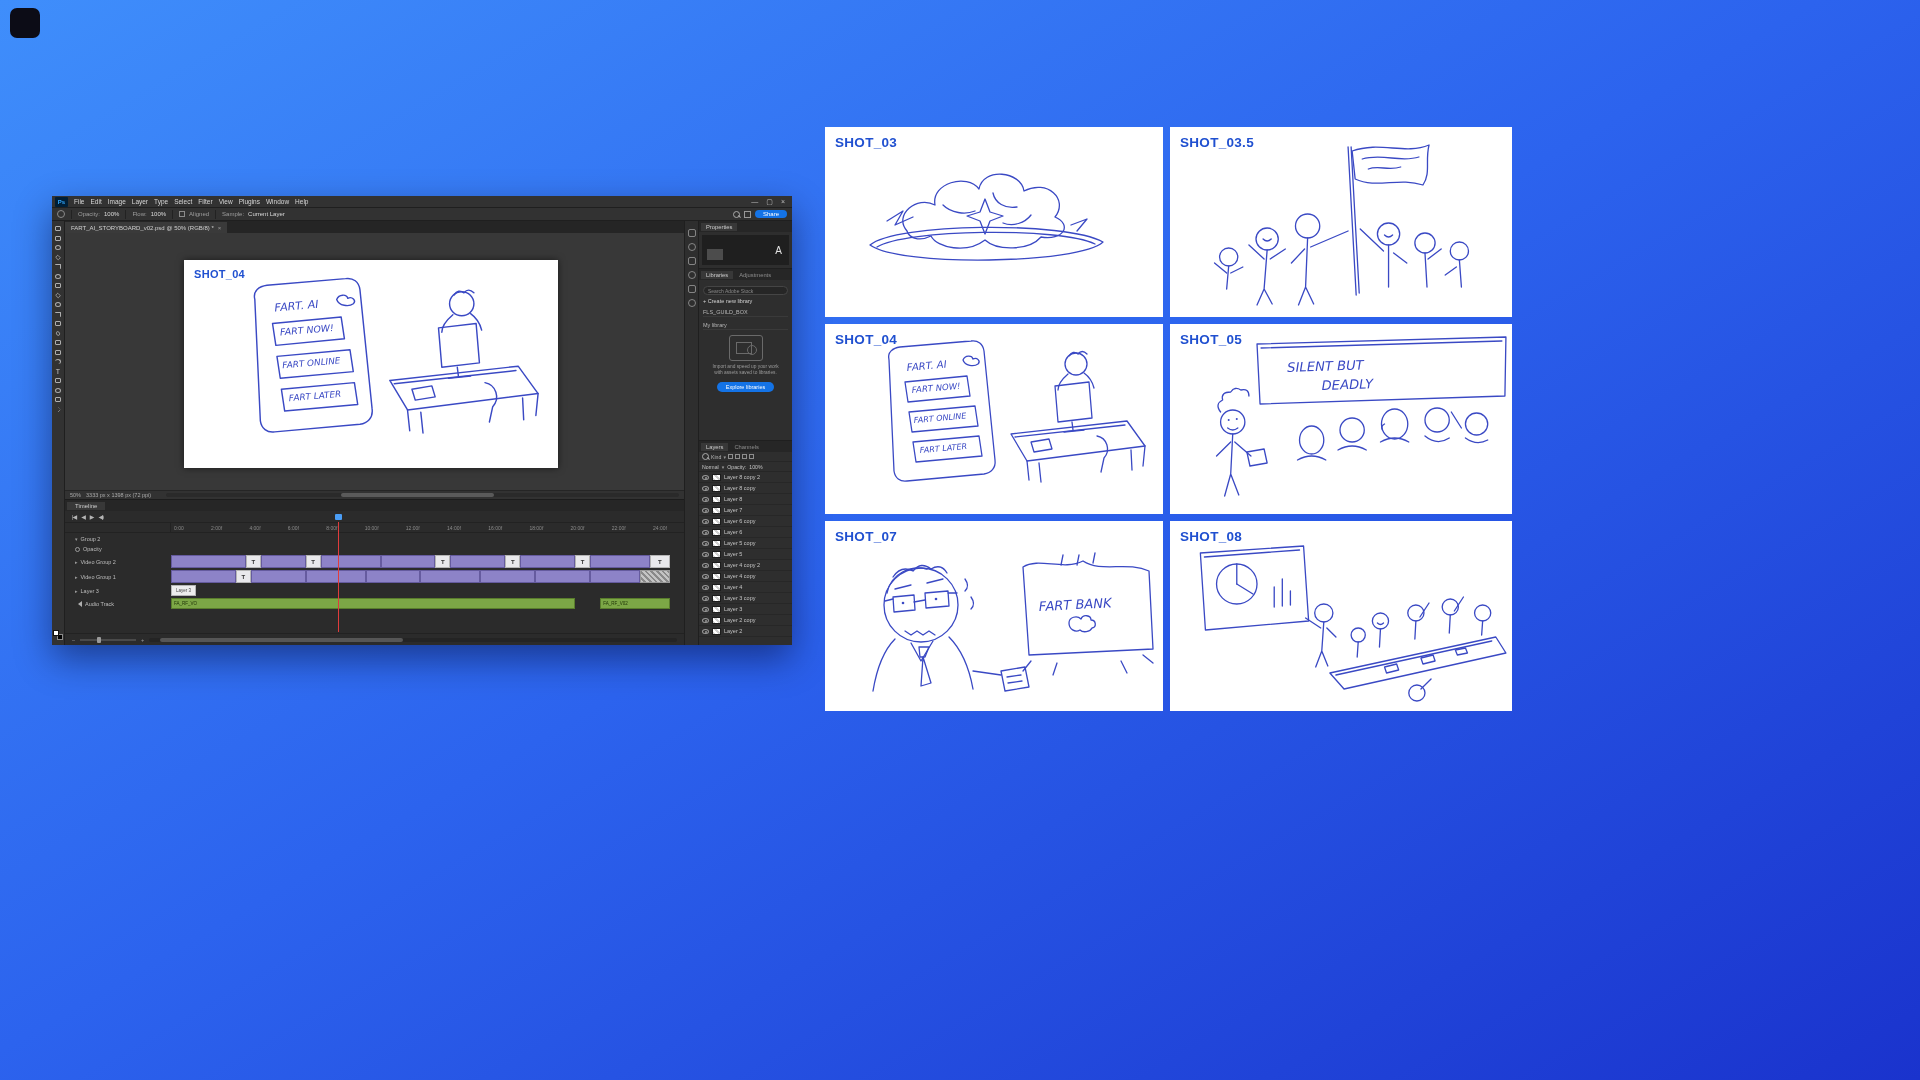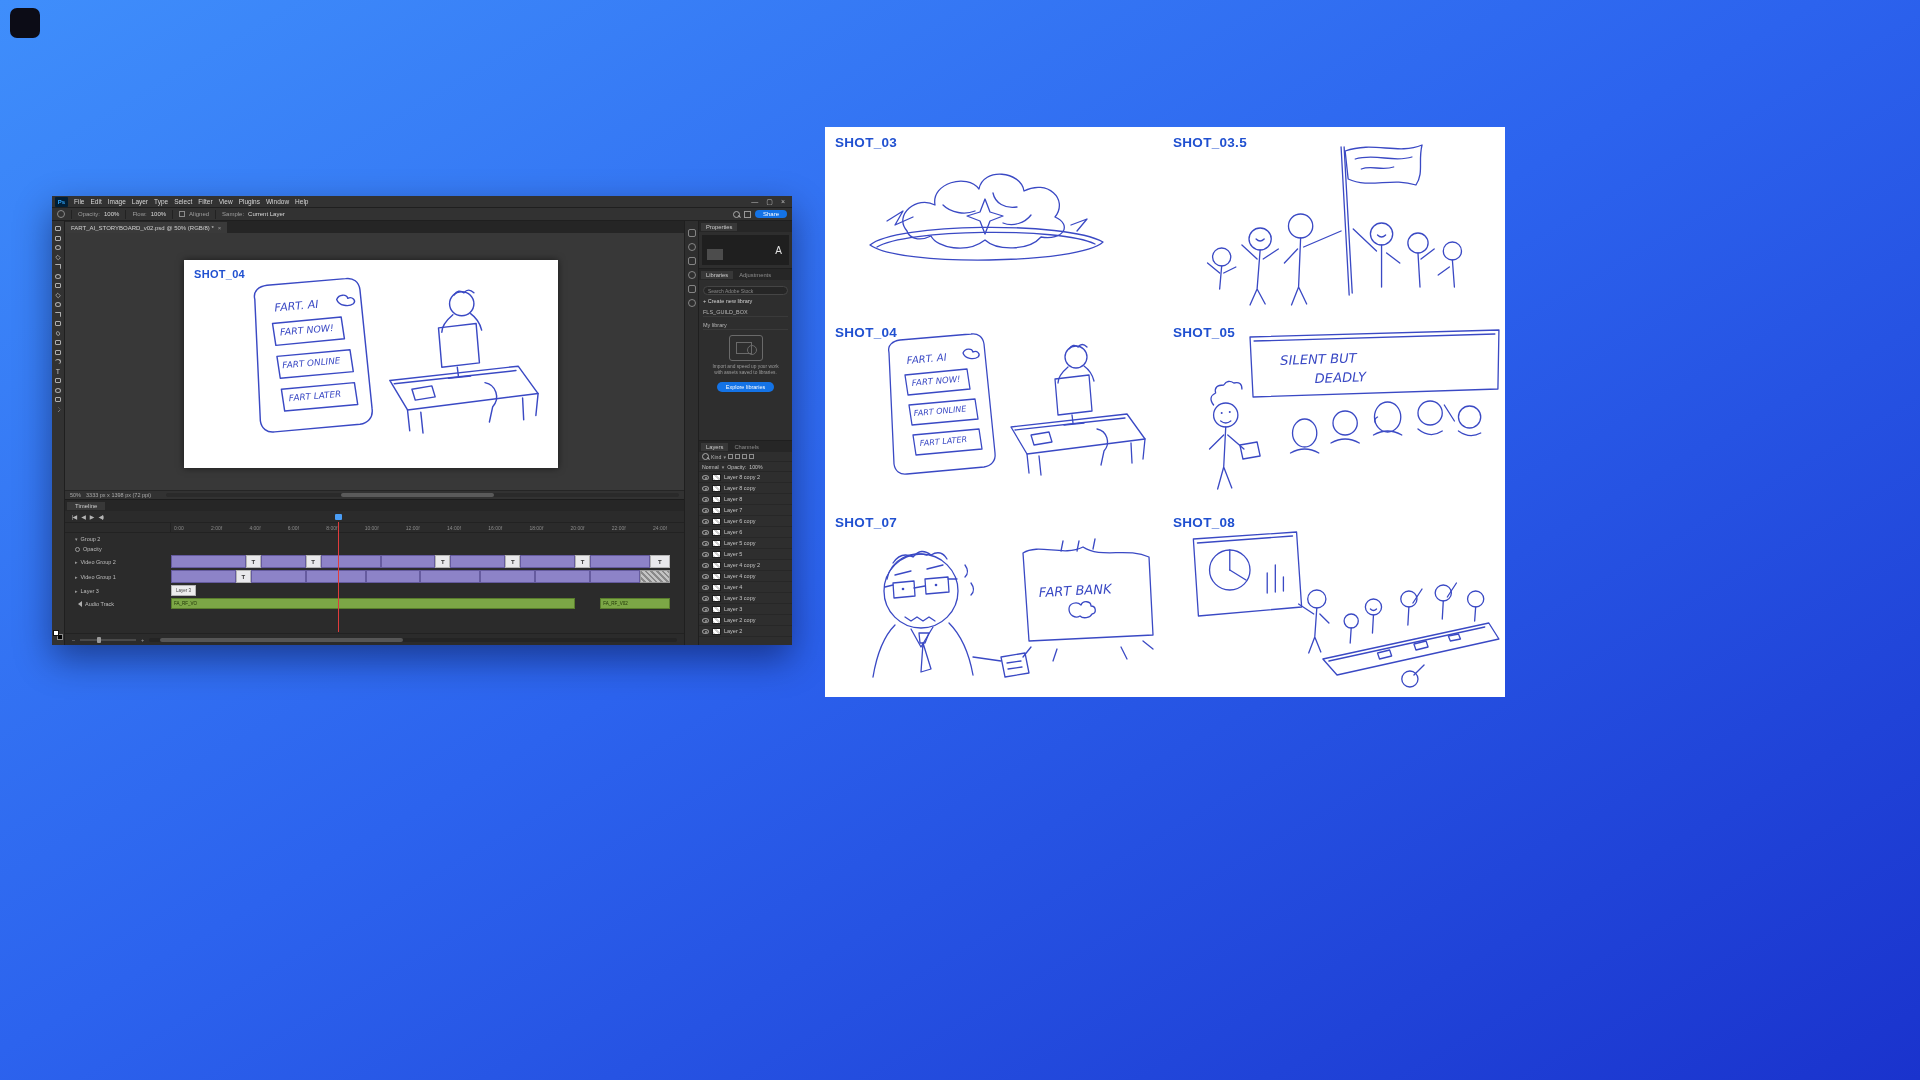--- a/index.html
+++ b/index.html
@@ -115,21 +115,21 @@
   .f-icon{width:5px;height:5px;border:1px solid #8e8e8e;flex:none;}
   .layers-blend{height:10px;display:flex;align-items:center;gap:3px;padding:0 3px;color:#c5c5c5;border-bottom:1px solid #262626;font-size:5.2px;flex:none;}
   .layers-list{flex:1;overflow:hidden;}
   .layer-row{height:11px;display:flex;align-items:center;gap:3px;padding:0 3px;border-bottom:1px solid #272727;}
   .layer-eye{width:7px;height:5px;border:1px solid #9a9a9a;border-radius:50%;position:relative;flex:none;}
   .layer-eye::after{content:"";position:absolute;left:2px;top:1px;width:2px;height:2px;background:#9a9a9a;border-radius:50%;}
   .layer-thumb{width:9px;height:7px;background:repeating-linear-gradient(45deg,#cfcfcf 0 2px,#ffffff 2px 4px);border:1px solid #1c1c1c;flex:none;}
   .layer-name{color:#c5c5c5;font-size:5.5px;white-space:nowrap;}
 
   
-  .storyboard{position:absolute;left:825px;top:127px;display:grid;grid-template-columns:338px 342px;grid-auto-rows:190px;}
+  .storyboard{position:absolute;left:825px;top:127px;display:grid;grid-template-columns:338px 342px;grid-auto-rows:190px;gap:7px;}
   .sb-panel{background:#ffffff;position:relative;overflow:hidden;}
   .shot-label{position:absolute;left:10px;top:8px;font-weight:bold;font-size:13.5px;color:#2050d0;letter-spacing:.3px;z-index:2;}
   .sb-panel svg{position:absolute;inset:0;width:100%;height:100%;}
 
   
   .sk path,.sk circle,.sk ellipse{stroke:#3a49c4;stroke-width:1.3;fill:none;stroke-linecap:round;stroke-linejoin:round;}
   .sk .fill{fill:#3a49c4;stroke:none;}
   .sk text{fill:#3a49c4;stroke:none;font-family:"DejaVu Sans",sans-serif;font-style:italic;}
 </style>
 </head>

